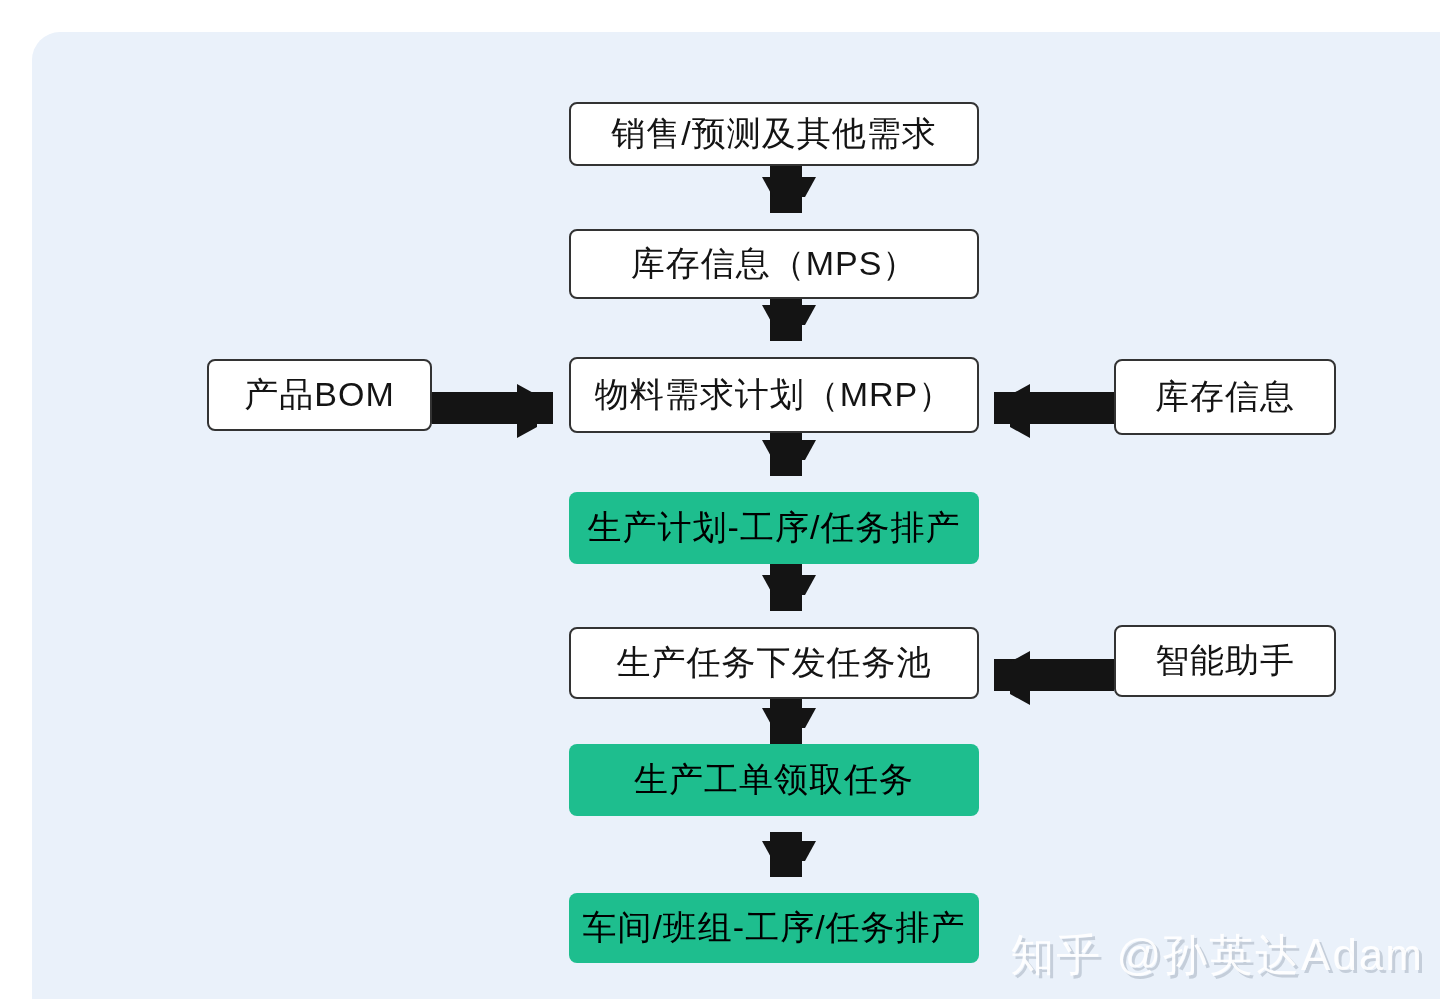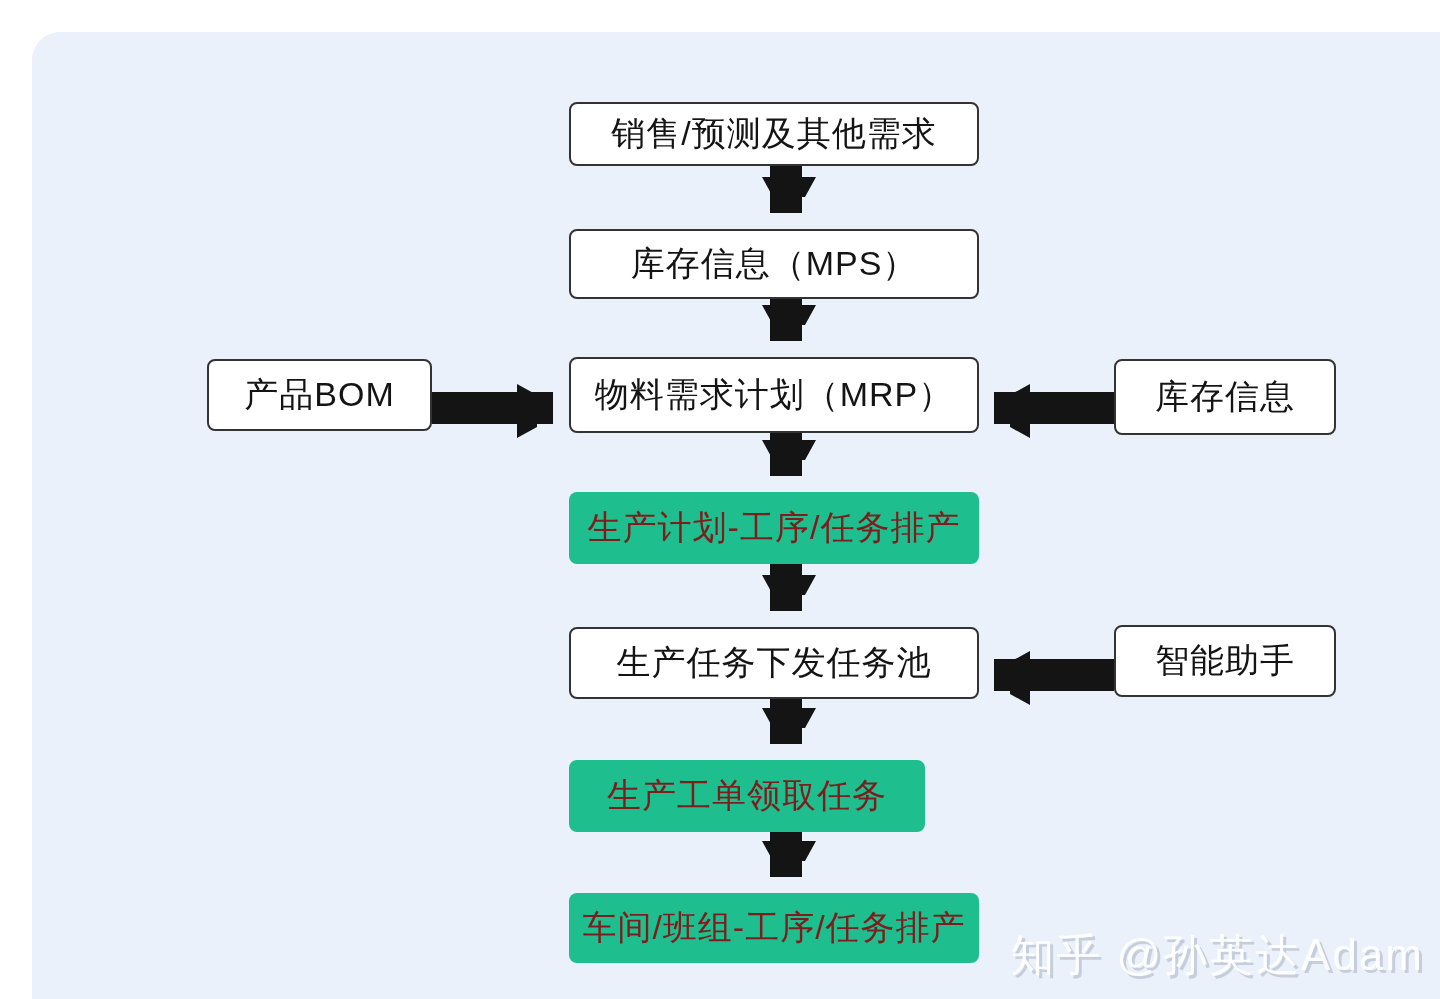--- a/index.html
+++ b/index.html
@@ -27,21 +27,21 @@
     border-radius:8px;
     color:var(--text);
     font-size:34px;
     font-weight:500;
     letter-spacing:1px;
     white-space:nowrap;
   }
   .node.green{
     background:var(--green);
     border:none;
-    color:#7f1d1d;
+    color:#000000;
     text-align:center;
   }
   .arrow{position:absolute;width:26px;}
   .vline{
     position:absolute;left:10px;top:0;width:5px;
     height:calc(100% - 16px);
     background:var(--ink);
   }
   .vhead{
     position:absolute;left:2px;bottom:0;width:0;height:0;
@@ -101,21 +101,21 @@
   </div>
 
   <div class="node green" style="left:537px;top:460px;width:410px;height:72px">
     <span>生产计划-工序/任务排产</span>
   </div>
 
   <div class="node" style="left:537px;top:595px;width:410px;height:72px">
     <span>生产任务下发任务池</span>
   </div>
 
-  <div class="node green" style="left:537px;top:728px;width:356px;height:72px">
+  <div class="node green" style="left:537px;top:712px;width:410px;height:72px">
     <span>生产工单领取任务</span>
   </div>
 
   <div class="node green" style="left:537px;top:861px;width:410px;height:70px">
     <span>车间/班组-工序/任务排产</span>
   </div>
 
   <div class="node" style="left:175px;top:327px;width:225px;height:72px">
     <span>产品BOM</span>
   </div>

